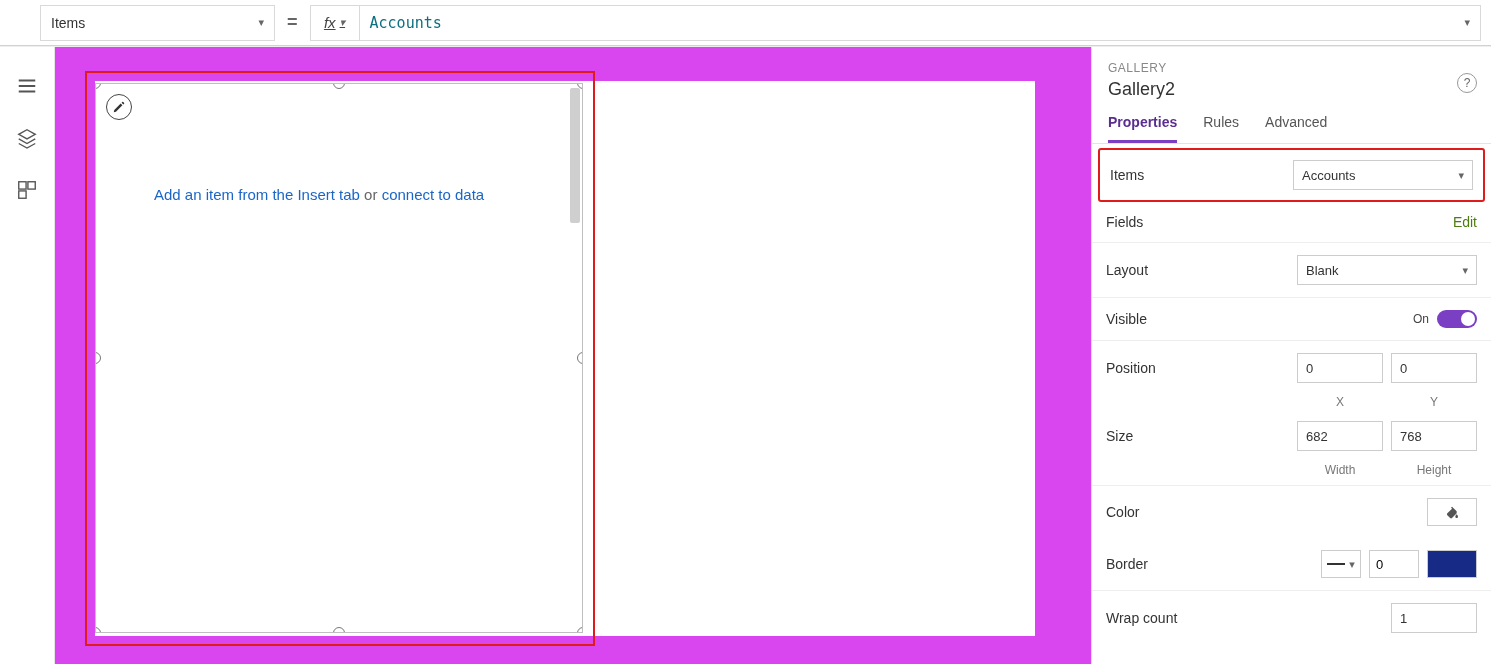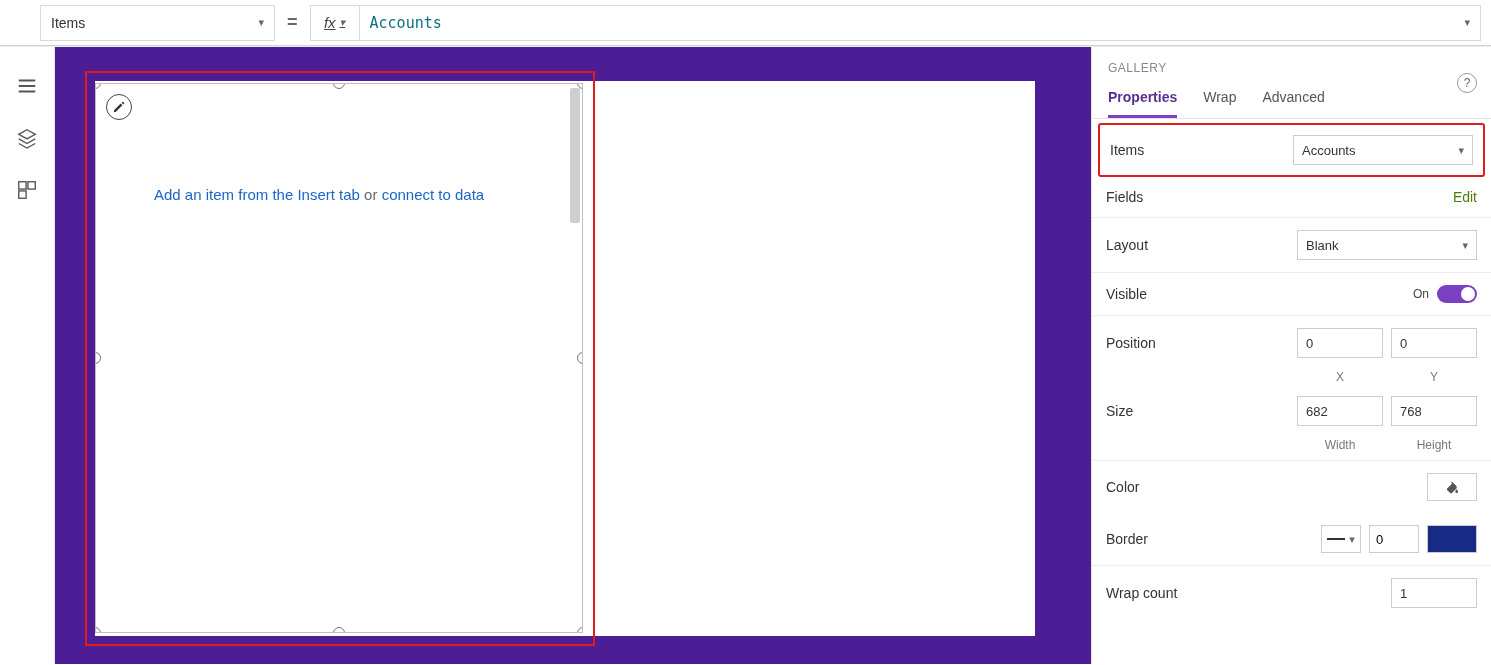--- a/index.html
+++ b/index.html
@@ -37,21 +37,21 @@
   
   .main { display:flex; height: calc(665px - 46px - 1px); border-top:1px solid #eee;}
   .left-rail {
     width: 55px; background:#fff; border-right:1px solid #e5e5e5;
     display:flex; flex-direction:column; align-items:center; gap:30px;
     padding-top:28px;
   }
   .rail-icon { width:22px; height:22px; color:#555; cursor:pointer; }
 
   .canvas-wrap {
-    flex:1; background:#4c1d95; position:relative; overflow:hidden;text-align:right;
+    flex:1; background:#d946ef; position:relative; overflow:hidden;text-align:right;
   }
   .screen {
     position:absolute; left:40px; top:34px; width:940px; height:555px;
     background:#fff;
   }
   .sel-box {
     position:absolute; left:30px; top:24px; width:510px; height:575px;
     border:2px solid #e01b1b;
   }
   .gallery {
@@ -175,25 +175,26 @@
       <div class="handle h-mr"></div>
       <div class="handle h-bl"></div>
       <div class="handle h-bm"></div>
       <div class="handle h-br"></div>
     </div>
   </div>
 
   <div class="right-panel">
     <div class="rp-head">
       <div class="rp-type">GALLERY</div>
+      <div class="rp-name">Gallery2</div>
       <div class="help-circle">?</div>
     </div>
     <div class="tabs">
       <div class="tab active">Properties</div>
-      <div class="tab">Wrap</div>
+      <div class="tab">Rules</div>
       <div class="tab">Advanced</div>
     </div>
 
     <div class="row hl">
       <span>Items</span>
       <div class="dd">
         <span>Accounts</span>
         <span class="chev">▾</span>
       </div>
     </div>

